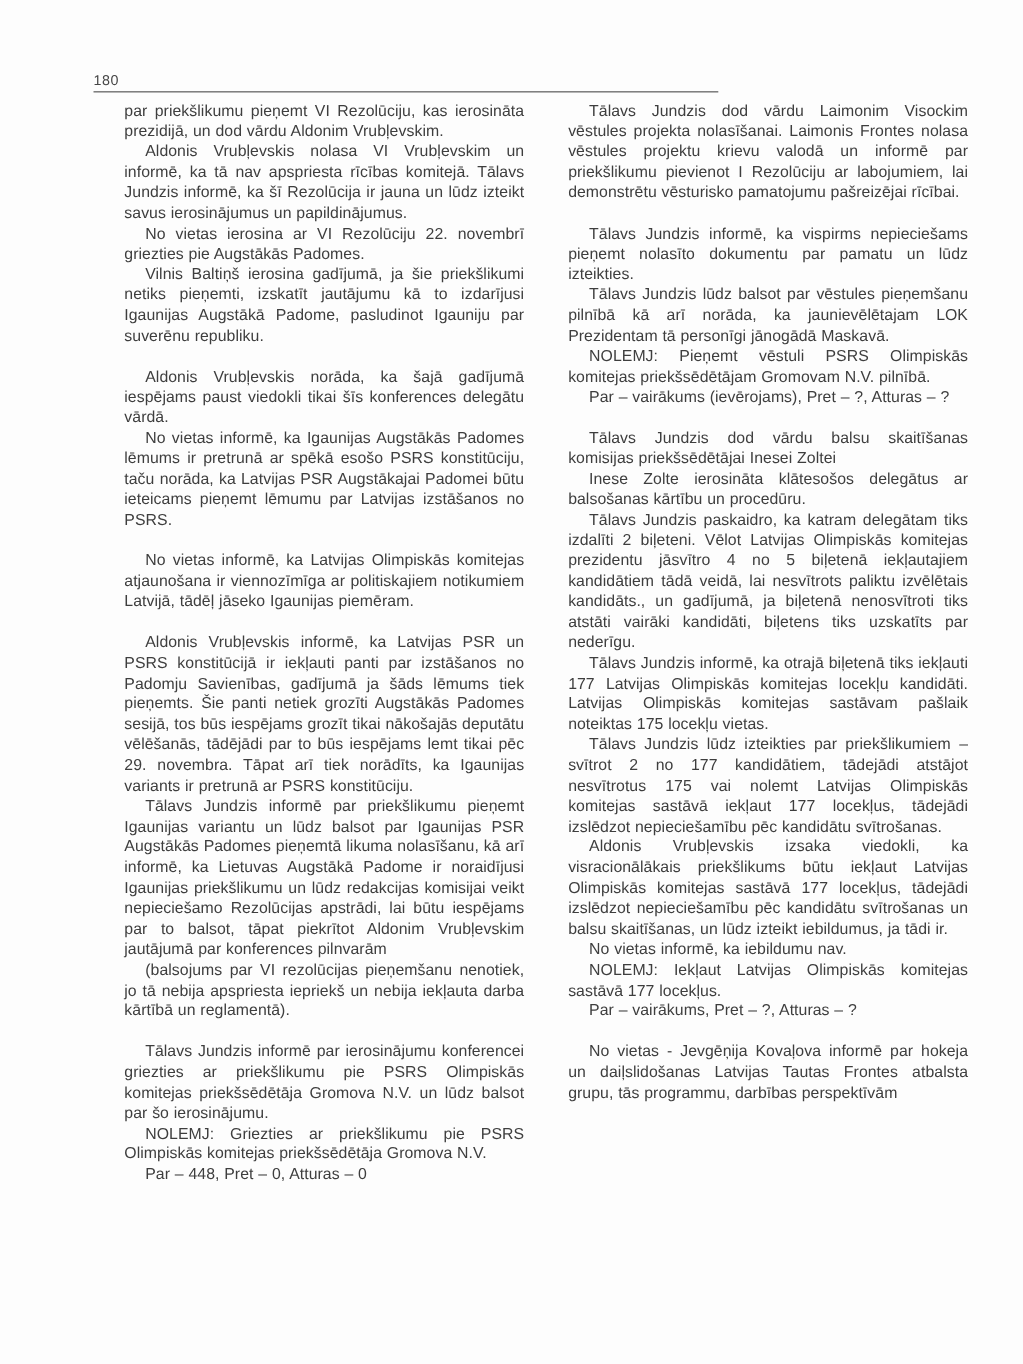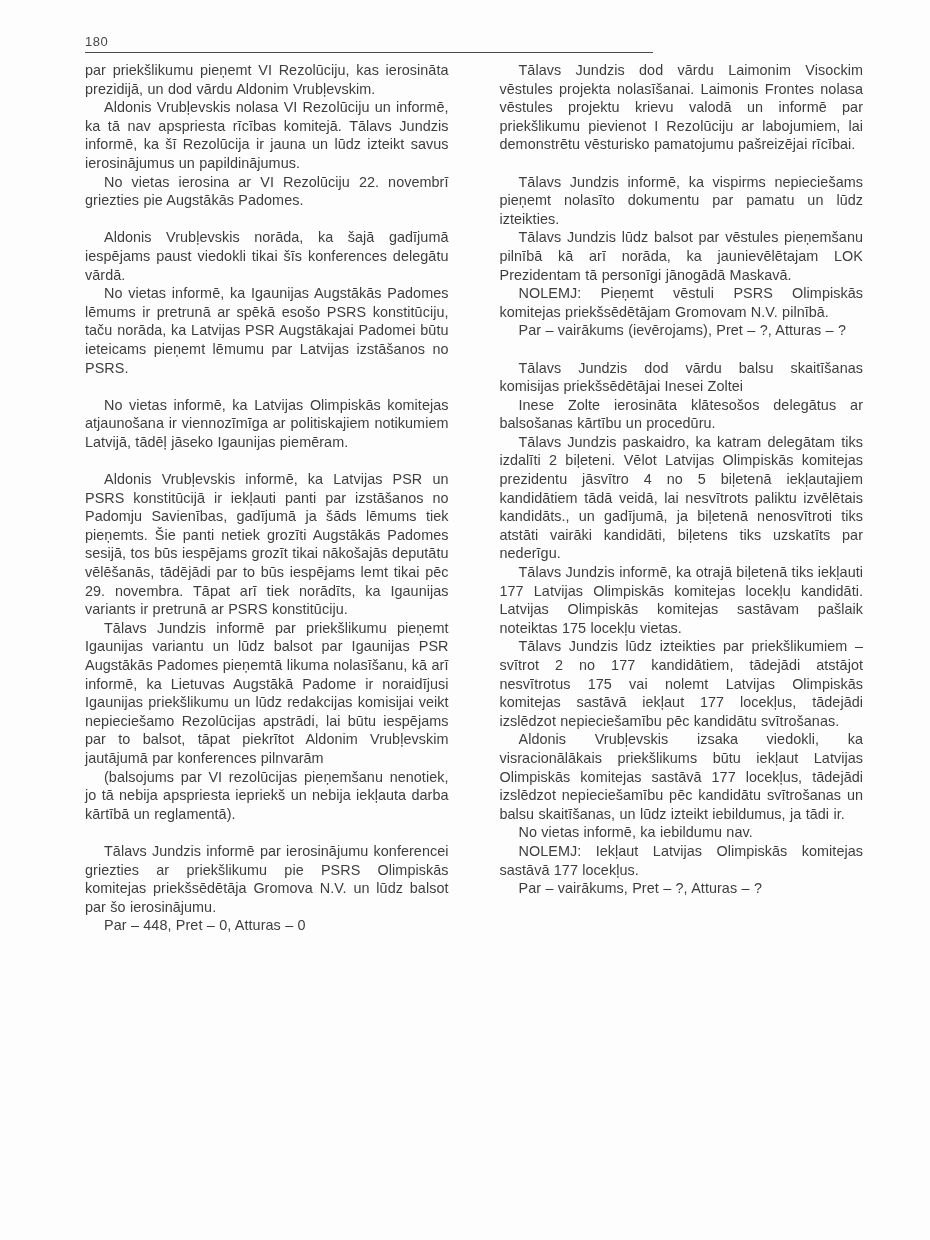--- a/index.html
+++ b/index.html
@@ -9,21 +9,21 @@
     height: 1240px;
     background: #fdfdfd;
     font-family: "Liberation Sans", sans-serif;
     overflow: hidden;
   }
 
   .page {
     position: relative;
     width: 738px;
     height: 1240px;
-    padding: 32px 85px 0 85px;
+    padding: 64px 85px 0 85px;
     color: #3e3e3e;
   }
 
   .page-header {
     position: relative;
   }
 
   .page-number {
     display: inline-block;
     font-size: 13px;
@@ -34,22 +34,23 @@
 
   .header-rule {
     border: none;
     border-top: 1.6px solid #4a4a4a;
     width: 100%;
     height: 0;
   }
 
   .columns {
     display: flex;
-    gap: 51px;
+    gap: 40px;
     margin-top: 8px;
+    margin-left: 28px;
   }
 
   .col {
     width: 363.5px;
     flex: 0 0 363.5px;
   }
 
   .col p {
     font-size: 14.4px;
     line-height: 18.6px;
@@ -67,41 +68,44 @@
 
 <div class="page">
   <div class="page-header">
     <span class="page-number">180</span>
     <hr class="header-rule">
   </div>
 
   <div class="columns">
     <section class="col" id="col-left">
         <p>par priekšlikumu pieņemt VI Rezolūciju, kas ierosināta prezidijā, un dod vārdu Aldonim Vrubļevskim.</p>
-        <p class="indent">Aldonis Vrubļevskis nolasa VI Rezolūciju un informē, ka tā nav apspriesta rīcības komitejā. Tālavs Jundzis informē, ka šī Rezolūcija ir jauna un lūdz izteikt savus ierosinājumus un papildinājumus.</p>
+        <p class="indent">Aldonis Vrubļevskis nolasa VI Vrubļevskim un informē, ka tā nav apspriesta rīcības komitejā. Tālavs Jundzis informē, ka šī Rezolūcija ir jauna un lūdz izteikt savus ierosinājumus un papildinājumus.</p>
         <p class="indent">No vietas ierosina ar VI Rezolūciju 22. novembrī griezties pie Augstākās Padomes.</p>
+        <p class="indent">Vilnis Baltiņš ierosina gadījumā, ja šie priekšlikumi netiks pieņemti, izskatīt jautājumu kā to izdarījusi Igaunijas Augstākā Padome, pasludinot Igauniju par suverēnu republiku.</p>
         <p class="indent space-before">Aldonis Vrubļevskis norāda, ka šajā gadījumā iespējams paust viedokli tikai šīs konferences delegātu vārdā.</p>
         <p class="indent">No vietas informē, ka Igaunijas Augstākās Padomes lēmums ir pretrunā ar spēkā esošo PSRS konstitūciju, taču norāda, ka Latvijas PSR Augstākajai Padomei būtu ieteicams pieņemt lēmumu par Latvijas izstāšanos no PSRS.</p>
         <p class="indent space-before">No vietas informē, ka Latvijas Olimpiskās komitejas atjaunošana ir viennozīmīga ar politiskajiem notikumiem Latvijā, tādēļ jāseko Igaunijas piemēram.</p>
         <p class="indent space-before">Aldonis Vrubļevskis informē, ka Latvijas PSR un PSRS konstitūcijā ir iekļauti panti par izstāšanos no Padomju Savienības, gadījumā ja šāds lēmums tiek pieņemts. Šie panti netiek grozīti Augstākās Padomes sesijā, tos būs iespējams grozīt tikai nākošajās deputātu vēlēšanās, tādējādi par to būs iespējams lemt tikai pēc 29. novembra. Tāpat arī tiek norādīts, ka Igaunijas variants ir pretrunā ar PSRS konstitūciju.</p>
         <p class="indent">Tālavs Jundzis informē par priekšlikumu pieņemt Igaunijas variantu un lūdz balsot par Igaunijas PSR Augstākās Padomes pieņemtā likuma nolasīšanu, kā arī informē, ka Lietuvas Augstākā Padome ir noraidījusi Igaunijas priekšlikumu un lūdz redakcijas komisijai veikt nepieciešamo Rezolūcijas apstrādi, lai būtu iespējams par to balsot, tāpat piekrītot Aldonim Vrubļevskim jautājumā par konferences pilnvarām</p>
         <p class="indent">(balsojums par VI rezolūcijas pieņemšanu nenotiek, jo tā nebija apspriesta iepriekš un nebija iekļauta darba kārtībā un reglamentā).</p>
         <p class="indent space-before">Tālavs Jundzis informē par ierosinājumu konferencei griezties ar priekšlikumu pie PSRS Olimpiskās komitejas priekšsēdētāja Gromova N.V. un lūdz balsot par šo ierosinājumu.</p>
+        <p class="indent">NOLEMJ: Griezties ar priekšlikumu pie PSRS Olimpiskās komitejas priekšsēdētāja Gromova N.V.</p>
         <p class="indent">Par – 448, Pret – 0, Atturas – 0</p>
       </section>
     <section class="col" id="col-right">
         <p class="indent">Tālavs Jundzis dod vārdu Laimonim Visockim vēstules projekta nolasīšanai. Laimonis Frontes nolasa vēstules projektu krievu valodā un informē par priekšlikumu pievienot I Rezolūciju ar labojumiem, lai demonstrētu vēsturisko pamatojumu pašreizējai rīcībai.</p>
         <p class="indent space-before">Tālavs Jundzis informē, ka vispirms nepieciešams pieņemt nolasīto dokumentu par pamatu un lūdz izteikties.</p>
         <p class="indent">Tālavs Jundzis lūdz balsot par vēstules pieņemšanu pilnībā kā arī norāda, ka jaunievēlētajam LOK Prezidentam tā personīgi jānogādā Maskavā.</p>
         <p class="indent">NOLEMJ: Pieņemt vēstuli PSRS Olimpiskās komitejas priekšsēdētājam Gromovam N.V. pilnībā.</p>
         <p class="indent">Par – vairākums (ievērojams), Pret – ?, Atturas – ?</p>
         <p class="indent space-before">Tālavs Jundzis dod vārdu balsu skaitīšanas komisijas priekšsēdētājai Inesei Zoltei</p>
         <p class="indent">Inese Zolte ierosināta klātesošos delegātus ar balsošanas kārtību un procedūru.</p>
         <p class="indent">Tālavs Jundzis paskaidro, ka katram delegātam tiks izdalīti 2 biļeteni. Vēlot Latvijas Olimpiskās komitejas prezidentu jāsvītro 4 no 5 biļetenā iekļautajiem kandidātiem tādā veidā, lai nesvītrots paliktu izvēlētais kandidāts., un gadījumā, ja biļetenā nenosvītroti tiks atstāti vairāki kandidāti, biļetens tiks uzskatīts par nederīgu.</p>
         <p class="indent">Tālavs Jundzis informē, ka otrajā biļetenā tiks iekļauti 177 Latvijas Olimpiskās komitejas locekļu kandidāti. Latvijas Olimpiskās komitejas sastāvam pašlaik noteiktas 175 locekļu vietas.</p>
         <p class="indent">Tālavs Jundzis lūdz izteikties par priekšlikumiem – svītrot 2 no 177 kandidātiem, tādejādi atstājot nesvītrotus 175 vai nolemt Latvijas Olimpiskās komitejas sastāvā iekļaut 177 locekļus, tādejādi izslēdzot nepieciešamību pēc kandidātu svītrošanas.</p>
         <p class="indent">Aldonis Vrubļevskis izsaka viedokli, ka visracionālākais priekšlikums būtu iekļaut Latvijas Olimpiskās komitejas sastāvā 177 locekļus, tādejādi izslēdzot nepieciešamību pēc kandidātu svītrošanas un balsu skaitīšanas, un lūdz izteikt iebildumus, ja tādi ir.</p>
         <p class="indent">No vietas informē, ka iebildumu nav.</p>
         <p class="indent">NOLEMJ: Iekļaut Latvijas Olimpiskās komitejas sastāvā 177 locekļus.</p>
         <p class="indent">Par – vairākums, Pret – ?, Atturas – ?</p>
+        <p class="indent space-before">No vietas - Jevgēņija Kovaļova informē par hokeja un daiļslidošanas Latvijas Tautas Frontes atbalsta grupu, tās programmu, darbības perspektīvām</p>
       </section>
   </div>
 </div>
 
 </body></html>

